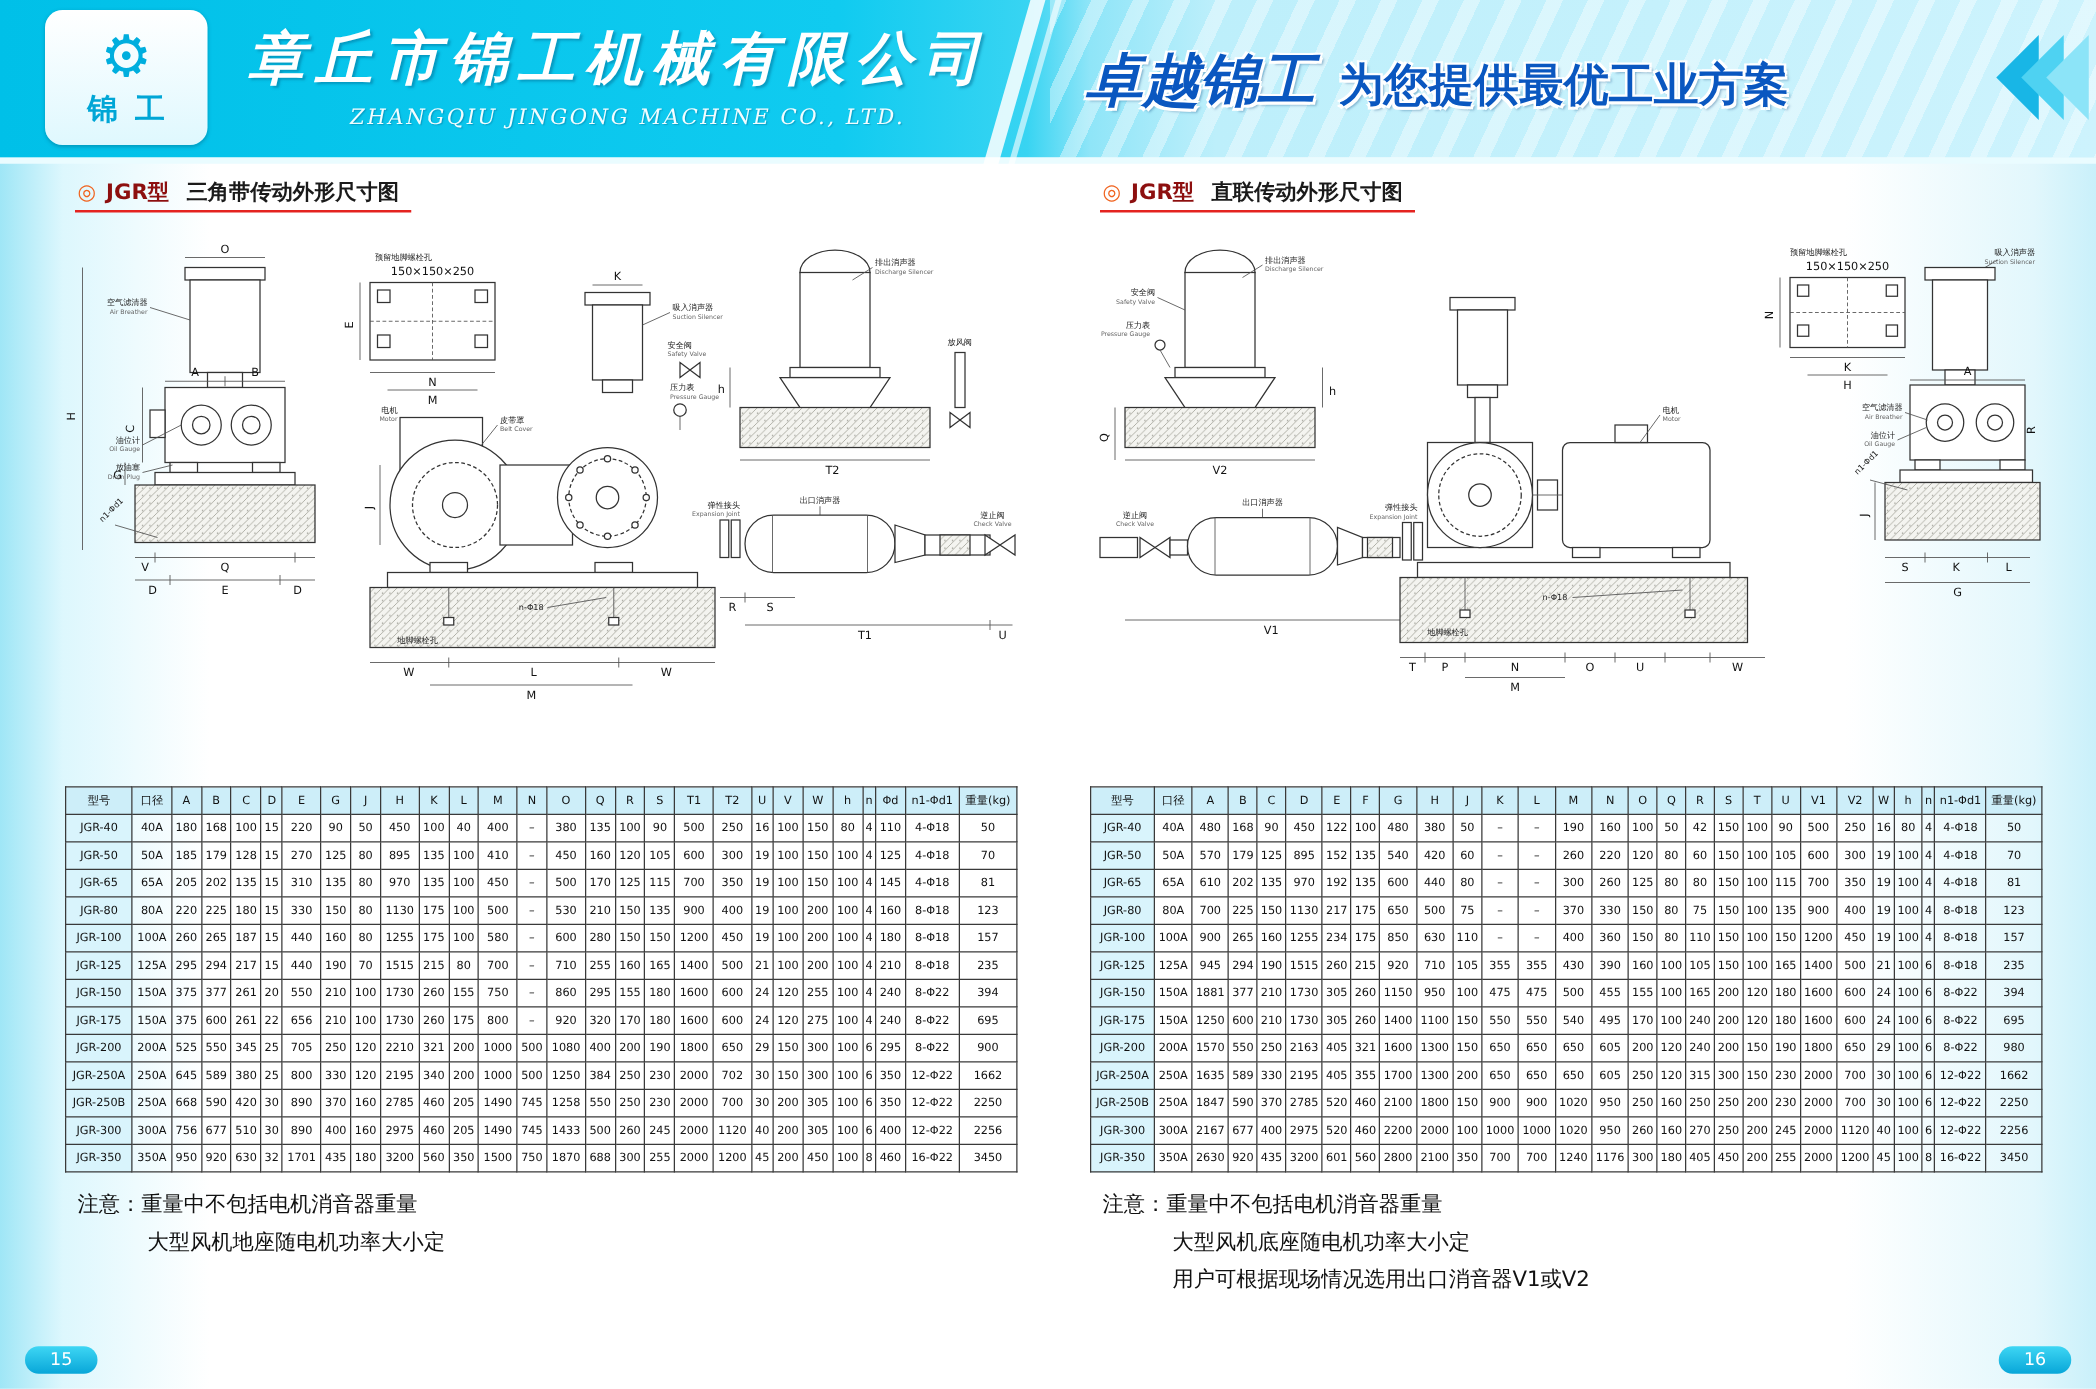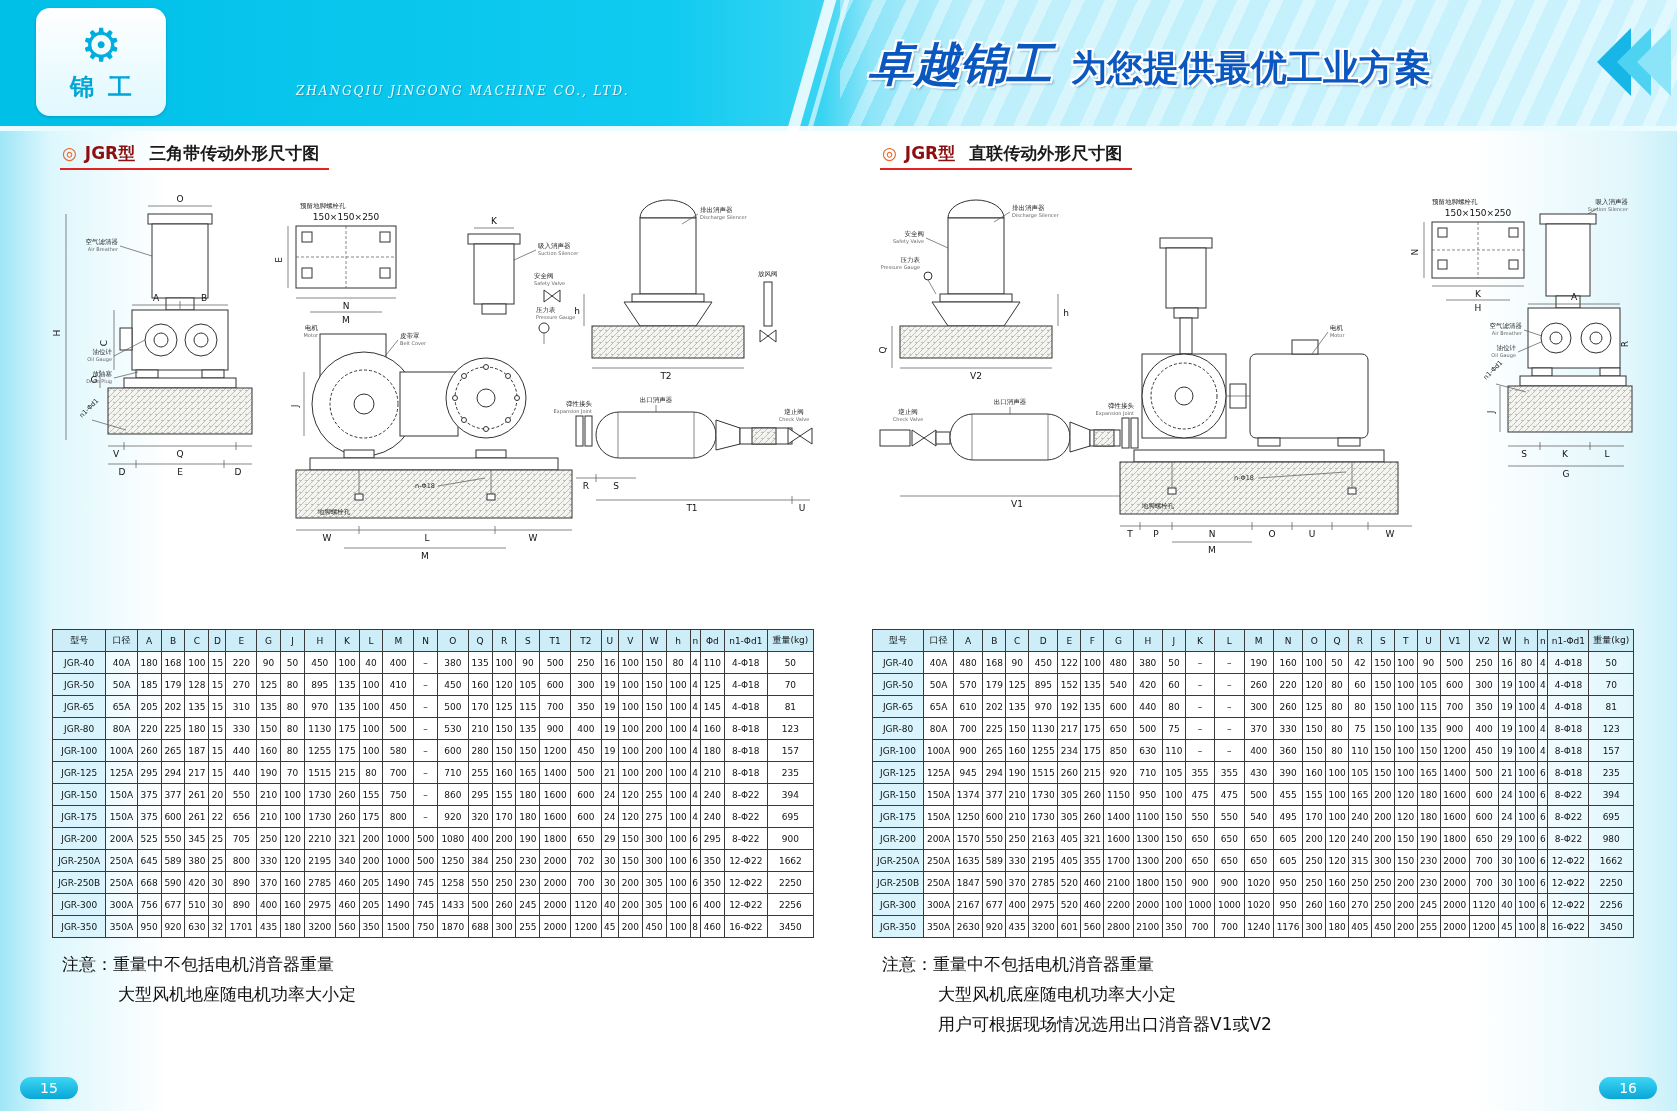--- a/index.html
+++ b/index.html
@@ -14,21 +14,21 @@
           background:repeating-linear-gradient(115deg,rgba(255,255,255,.4) 0 12px,rgba(255,255,255,0) 12px 30px);}
   .header-divider{position:absolute;left:806px;top:-6px;width:12px;height:140px;background:rgba(255,255,255,.85);transform:skewX(-16deg);}
   .header-divider2{position:absolute;left:826px;top:-6px;width:5px;height:140px;background:rgba(255,255,255,.6);transform:skewX(-16deg);}
   .logo-box{position:absolute;left:36px;top:8px;width:130px;height:108px;border-radius:14px;
           background:linear-gradient(180deg,#ffffff,#dff8fe);box-shadow:0 1px 3px rgba(0,80,110,.35);
           display:flex;flex-direction:column;align-items:center;justify-content:center;}
   .logo-gear{font-size:46px;line-height:48px;color:#00aede;}
   .logo-chars{font-size:24px;font-weight:bold;color:#00a6d6;letter-spacing:14px;margin-top:2px;text-indent:14px;}
   .company-cn{position:absolute;left:198px;top:16px;font-size:46px;font-weight:bold;font-style:italic;color:#ffffff;
           letter-spacing:8px;text-shadow:2px 2px 2px rgba(0,100,140,.45);white-space:nowrap;}
-  .company-en{position:absolute;left:296px;top:84px;font-size:12px;font-style:italic;color:#f2fdff;
+  .company-en{position:absolute;left:280px;top:84px;font-size:17px;font-style:italic;color:#f2fdff;
           letter-spacing:2px;font-family:"DejaVu Serif",serif;text-shadow:1px 1px 1px rgba(0,100,140,.4);white-space:nowrap;}
   .slogan{position:absolute;left:868px;top:34px;white-space:nowrap;}
   .slogan-brand{font-size:46px;font-weight:bold;font-style:italic;color:#0a57c0;
           text-shadow:-2px -2px 0 #fff,2px -2px 0 #fff,-2px 2px 0 #fff,2px 2px 0 #fff,3px 3px 2px rgba(0,60,120,.35);}
   .slogan-rest{font-size:36px;font-weight:bold;color:#0a57c0;margin-left:14px;
           text-shadow:-2px -2px 0 #fff,2px -2px 0 #fff,-2px 2px 0 #fff,2px 2px 0 #fff,3px 3px 2px rgba(0,60,120,.35);}
   .arrows{position:absolute;right:6px;top:28px;display:flex;}
   .arrows span{width:0;height:0;border-top:34px solid transparent;border-bottom:34px solid transparent;margin-left:-14px;}
   .arrow1{border-right:34px solid #18b6e6;}
   .arrow2{border-right:34px solid #4ed2f2;}
@@ -82,20 +82,21 @@
   </svg>
 
   <div class="header">
     <div class="header-stripes"></div>
     <div class="header-divider"></div>
     <div class="header-divider2"></div>
     <div class="logo-box">
       <div class="logo-gear">⚙</div>
       <div class="logo-chars">锦工</div>
     </div>
+    <div class="company-cn">章丘市锦工机械有限公司</div>
     <div class="company-en">ZHANGQIU JINGONG MACHINE CO., LTD.</div>
     <div class="slogan">
       <span class="slogan-brand">卓越锦工</span>
       <span class="slogan-rest">为您提供最优工业方案</span>
     </div>
     <div class="arrows">
       <span class="arrow1"></span>
       <span class="arrow2"></span>
       <span class="arrow3"></span>
     </div>
@@ -1077,21 +1078,21 @@
               <td>500</td>
               <td>21</td>
               <td>100</td>
               <td>6</td>
               <td>8-Φ18</td>
               <td>235</td>
             </tr>
             <tr>
               <td>JGR-150</td>
               <td>150A</td>
-              <td>1374</td>
+              <td>1881</td>
               <td>377</td>
               <td>210</td>
               <td>1730</td>
               <td>305</td>
               <td>260</td>
               <td>1150</td>
               <td>950</td>
               <td>100</td>
               <td>475</td>
               <td>475</td>

